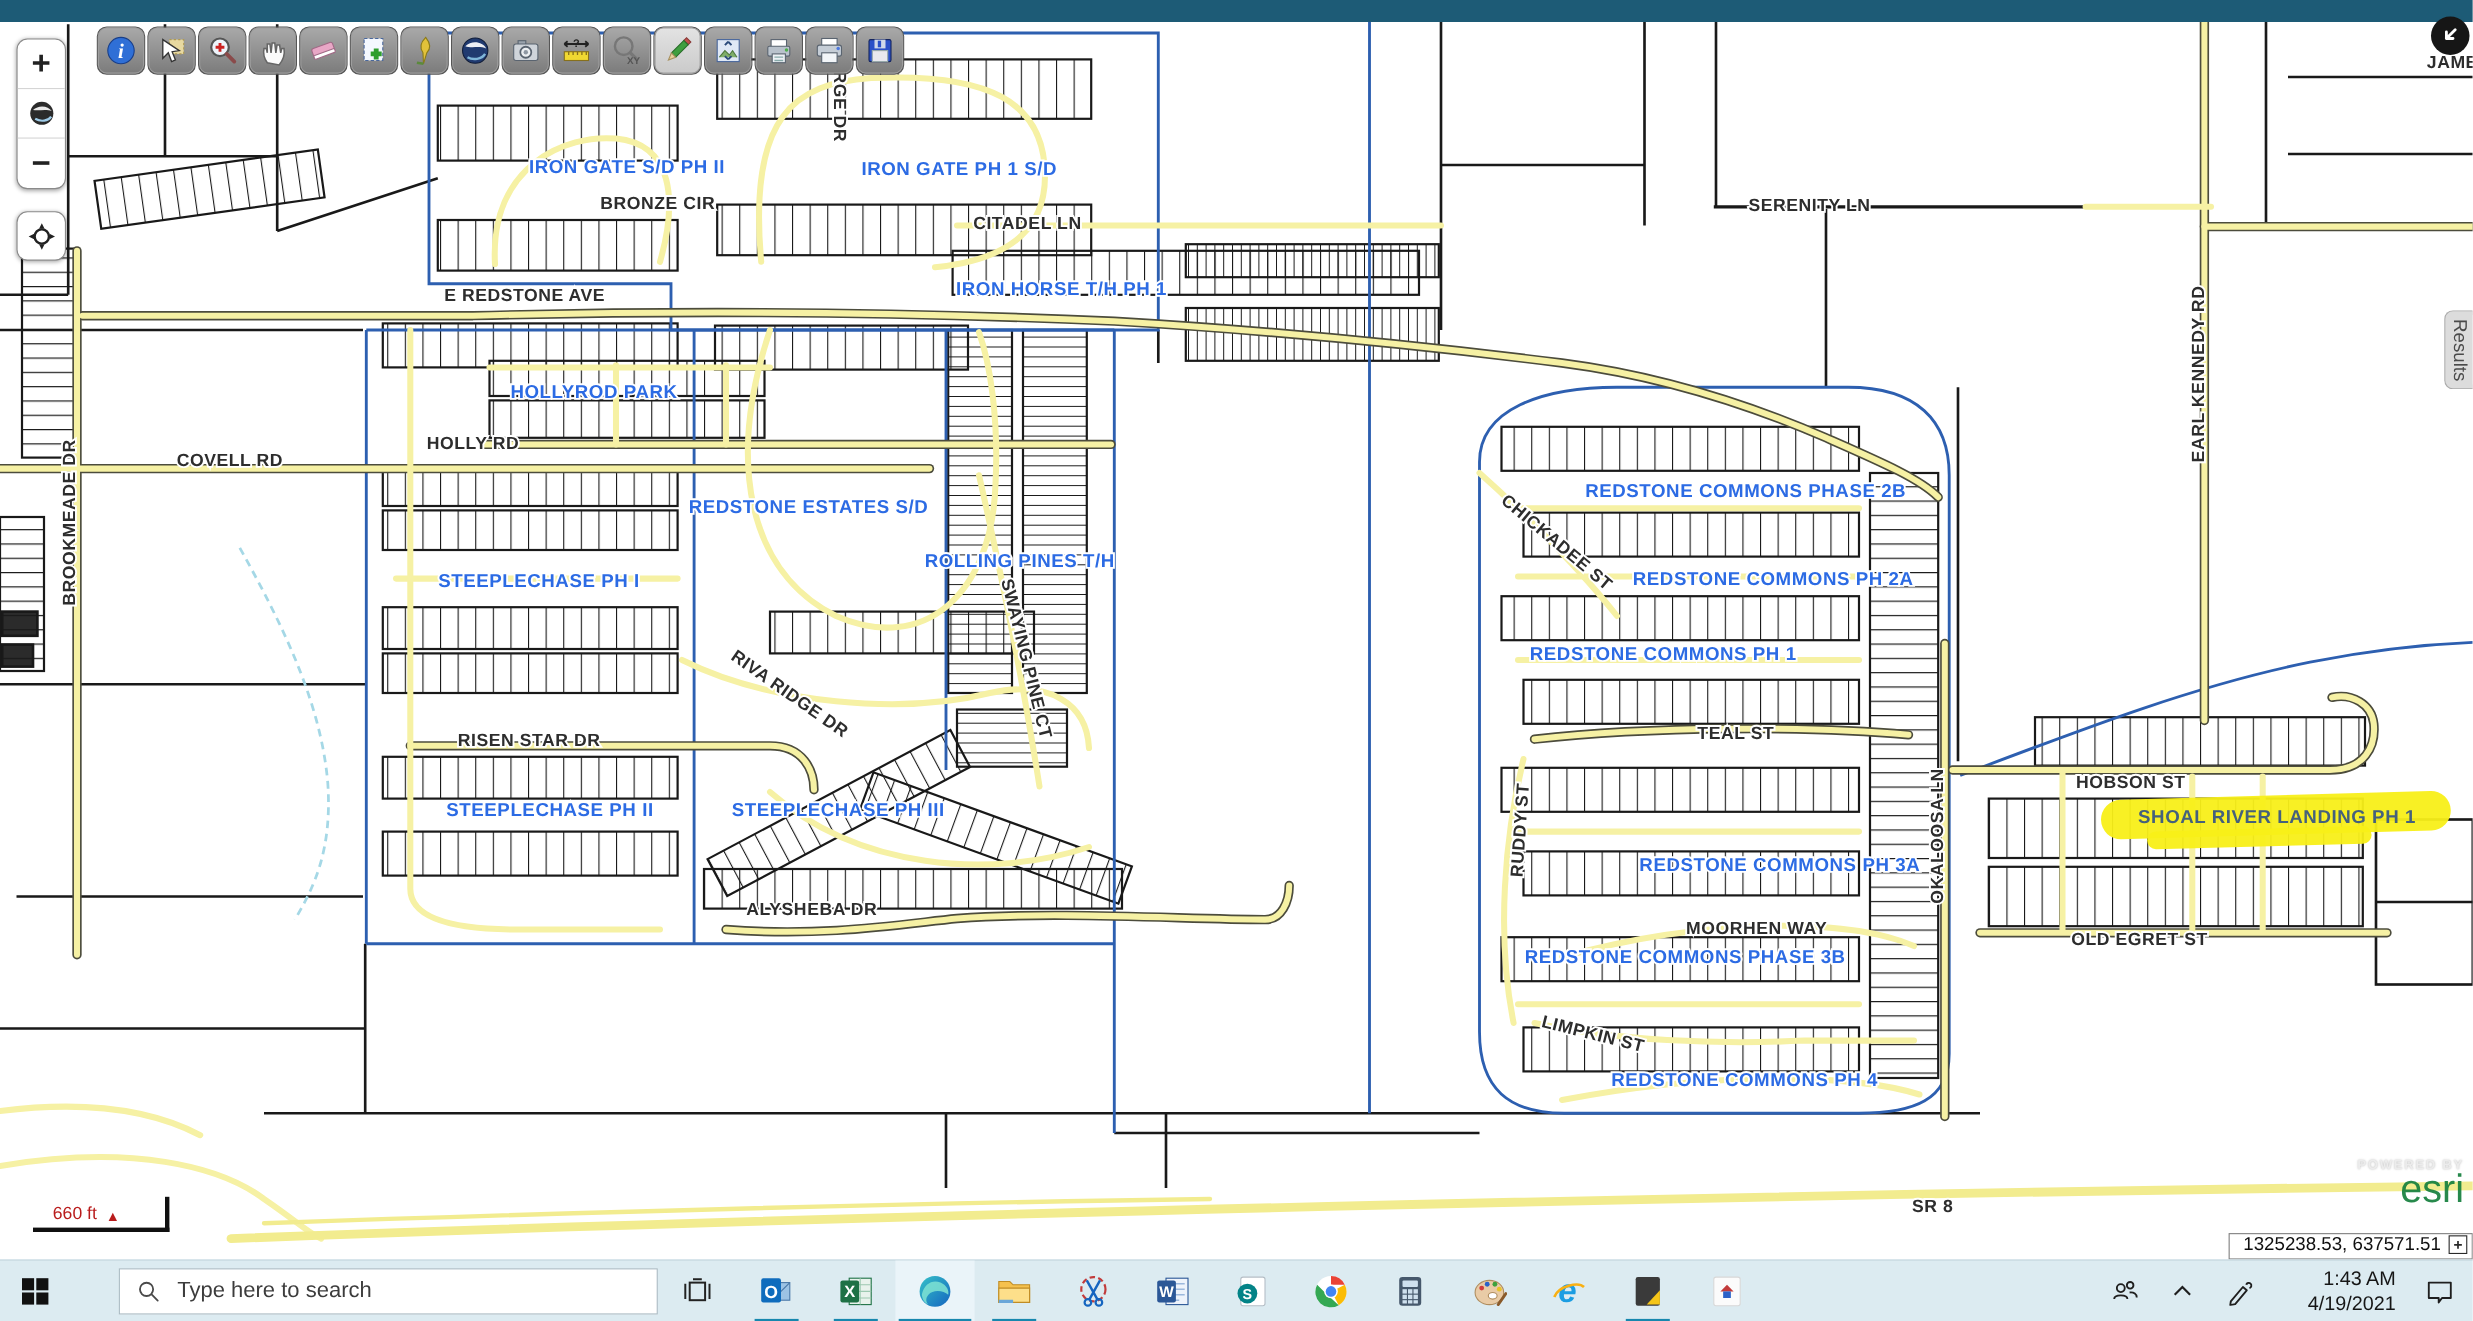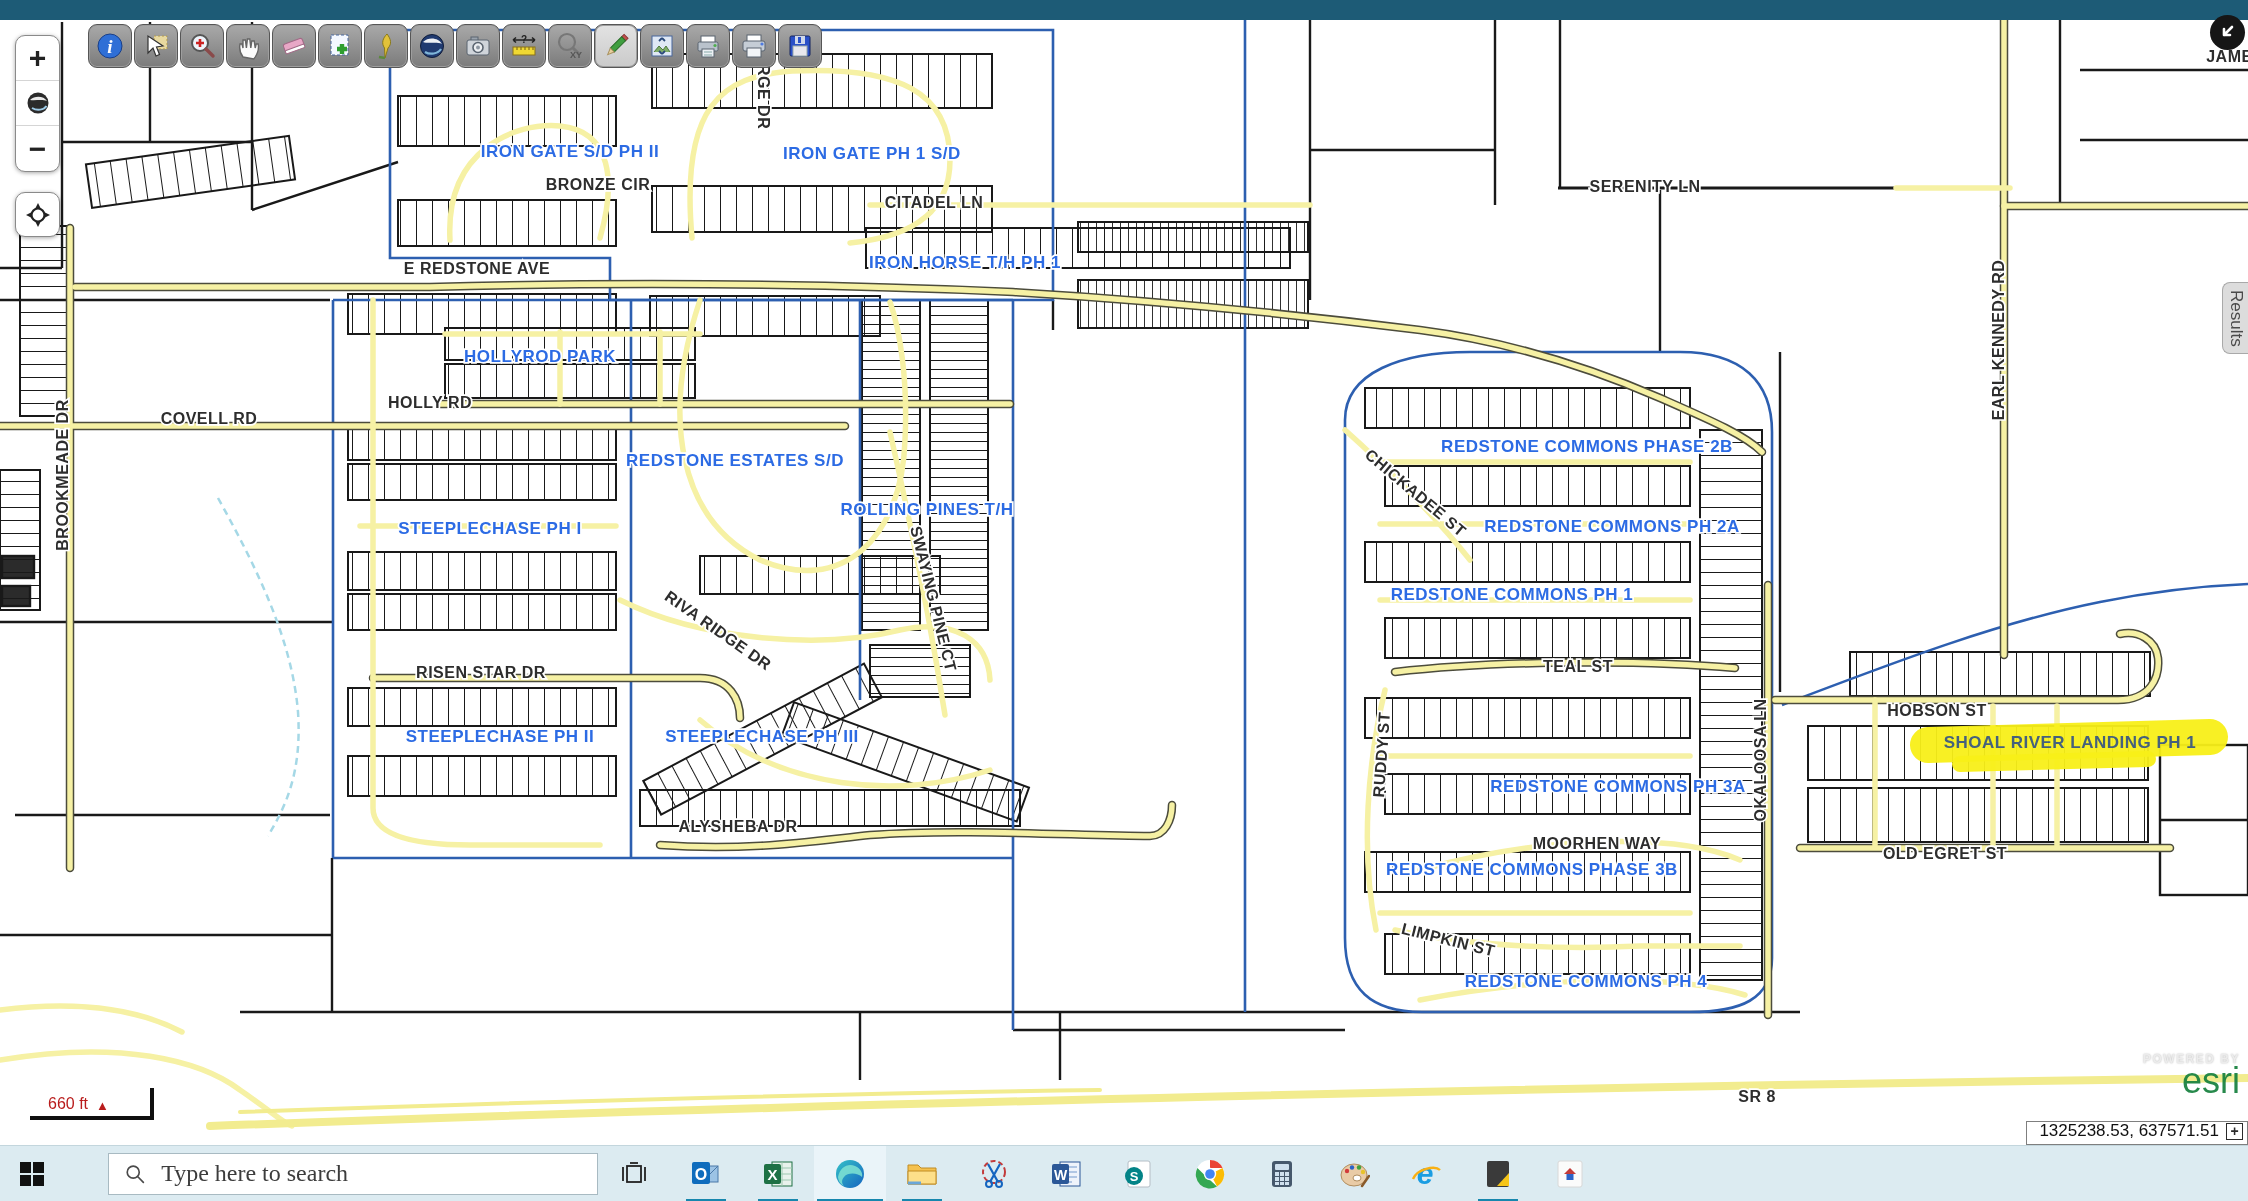--- a/index.html
+++ b/index.html
@@ -48,22 +48,22 @@
   .coords { position:absolute; right:0; top:1121px; height:24px; background:#ffffff; border:1px solid #7f7f7f;
     display:flex; align-items:center; gap:7px; padding:0 4px 4px 12px; font-size:17px; color:#101010; z-index:4; }
   .coordbox { width:17px; height:17px; border:1.5px solid #2a2a2a; display:flex; align-items:center; justify-content:center;
     font-size:14px; font-weight:bold; color:#2a2a2a; line-height:1; }
   
   .taskbar { position:absolute; left:0; top:1145px; width:2248px; height:56px; background:#dcebf1;
     border-top:1px solid #c3d6dd; display:flex; align-items:center; z-index:10; }
   .start { width:64px; height:56px; display:flex; align-items:center; justify-content:center; }
   .searchbox { width:490px; height:42px; margin-left:44px; background:#ffffff; border:1px solid #a8bac2;
     display:flex; align-items:center; gap:13px; padding:0 15px; }
-  .searchbox input { border:none; outline:none; font-size:24px; color:#3c3c3c; width:100%;
-    font-family:Liberation Serif, serif; background:transparent; }
+  .searchbox input { border:none; outline:none; font-size:20px; color:#3c3c3c; width:100%;
+    font-family:Liberation Sans, sans-serif; background:transparent; }
   .searchbox input::placeholder { color:#3c3c3c; opacity:1; }
   .tiles { display:flex; height:56px; }
   .tile { width:72px; height:56px; display:flex; align-items:center; justify-content:center; position:relative; }
   .tile.run::after { content:""; position:absolute; bottom:0; left:16px; right:16px; height:3px; background:#1787ae; }
   .tile.active { background:#eaf4f9; }
   .tile.active::after { left:3px; right:3px; }
   .tray { margin-left:auto; display:flex; align-items:center; gap:26px; padding-right:16px; height:56px; }
   .clock { text-align:right; font-size:18px; color:#161616; line-height:1.25; width:104px; }
 </style>
 </head>
@@ -569,13 +569,35 @@
       </svg>
     </div>
     <div class="tile">
       <svg width="30" height="30" viewBox="0 0 30 30">
         <rect x="3" y="2" width="24" height="26" rx="2" fill="#fbfbfb" stroke="#d8d8d8"></rect>
         <polygon points="15,9 21,15 9,15" fill="#c23b3b"></polygon>
         <rect x="11.5" y="15" width="7" height="6" fill="#2b62c8"></rect>
       </svg>
     </div>
   </div>
+  <div class="tray">
+    <svg width="28" height="28" viewBox="0 0 28 28">
+      <circle cx="10" cy="11" r="3.6" fill="none" stroke="#1f1f1f" stroke-width="1.7"></circle>
+      <path d="M4 21 C4 16.5 16 16.5 16 21" fill="none" stroke="#1f1f1f" stroke-width="1.7"></path>
+      <circle cx="18.5" cy="8.5" r="3" fill="none" stroke="#1f1f1f" stroke-width="1.7"></circle>
+      <path d="M18 15 C22 14.5 24.5 16.5 24.5 19.5" fill="none" stroke="#1f1f1f" stroke-width="1.7"></path>
+    </svg>
+    <svg width="24" height="24" viewBox="0 0 24 24">
+      <path d="M5 15 L12 8 L19 15" fill="none" stroke="#1f1f1f" stroke-width="2"></path>
+    </svg>
+    <svg width="26" height="26" viewBox="0 0 26 26">
+      <path d="M6 22 L17 9 l3.5 3 L10 24.5 L5.5 25.5 Z" fill="none" stroke="#1f1f1f" stroke-width="1.7" stroke-linejoin="round"></path>
+      <path d="M20 7 a2.4 2.4 0 1 1 3 3" fill="none" stroke="#1f1f1f" stroke-width="1.7"></path>
+    </svg>
+    <div class="clock">
+      <div>1:43 AM</div>
+      <div>4/19/2021</div>
+    </div>
+    <svg width="28" height="28" viewBox="0 0 28 28">
+      <path d="M4 6 H24 V20 H16 L13 24 V20 H4 Z" fill="none" stroke="#1f1f1f" stroke-width="1.7" stroke-linejoin="round"></path>
+    </svg>
+  </div>
 </div>
 
 </body></html>

